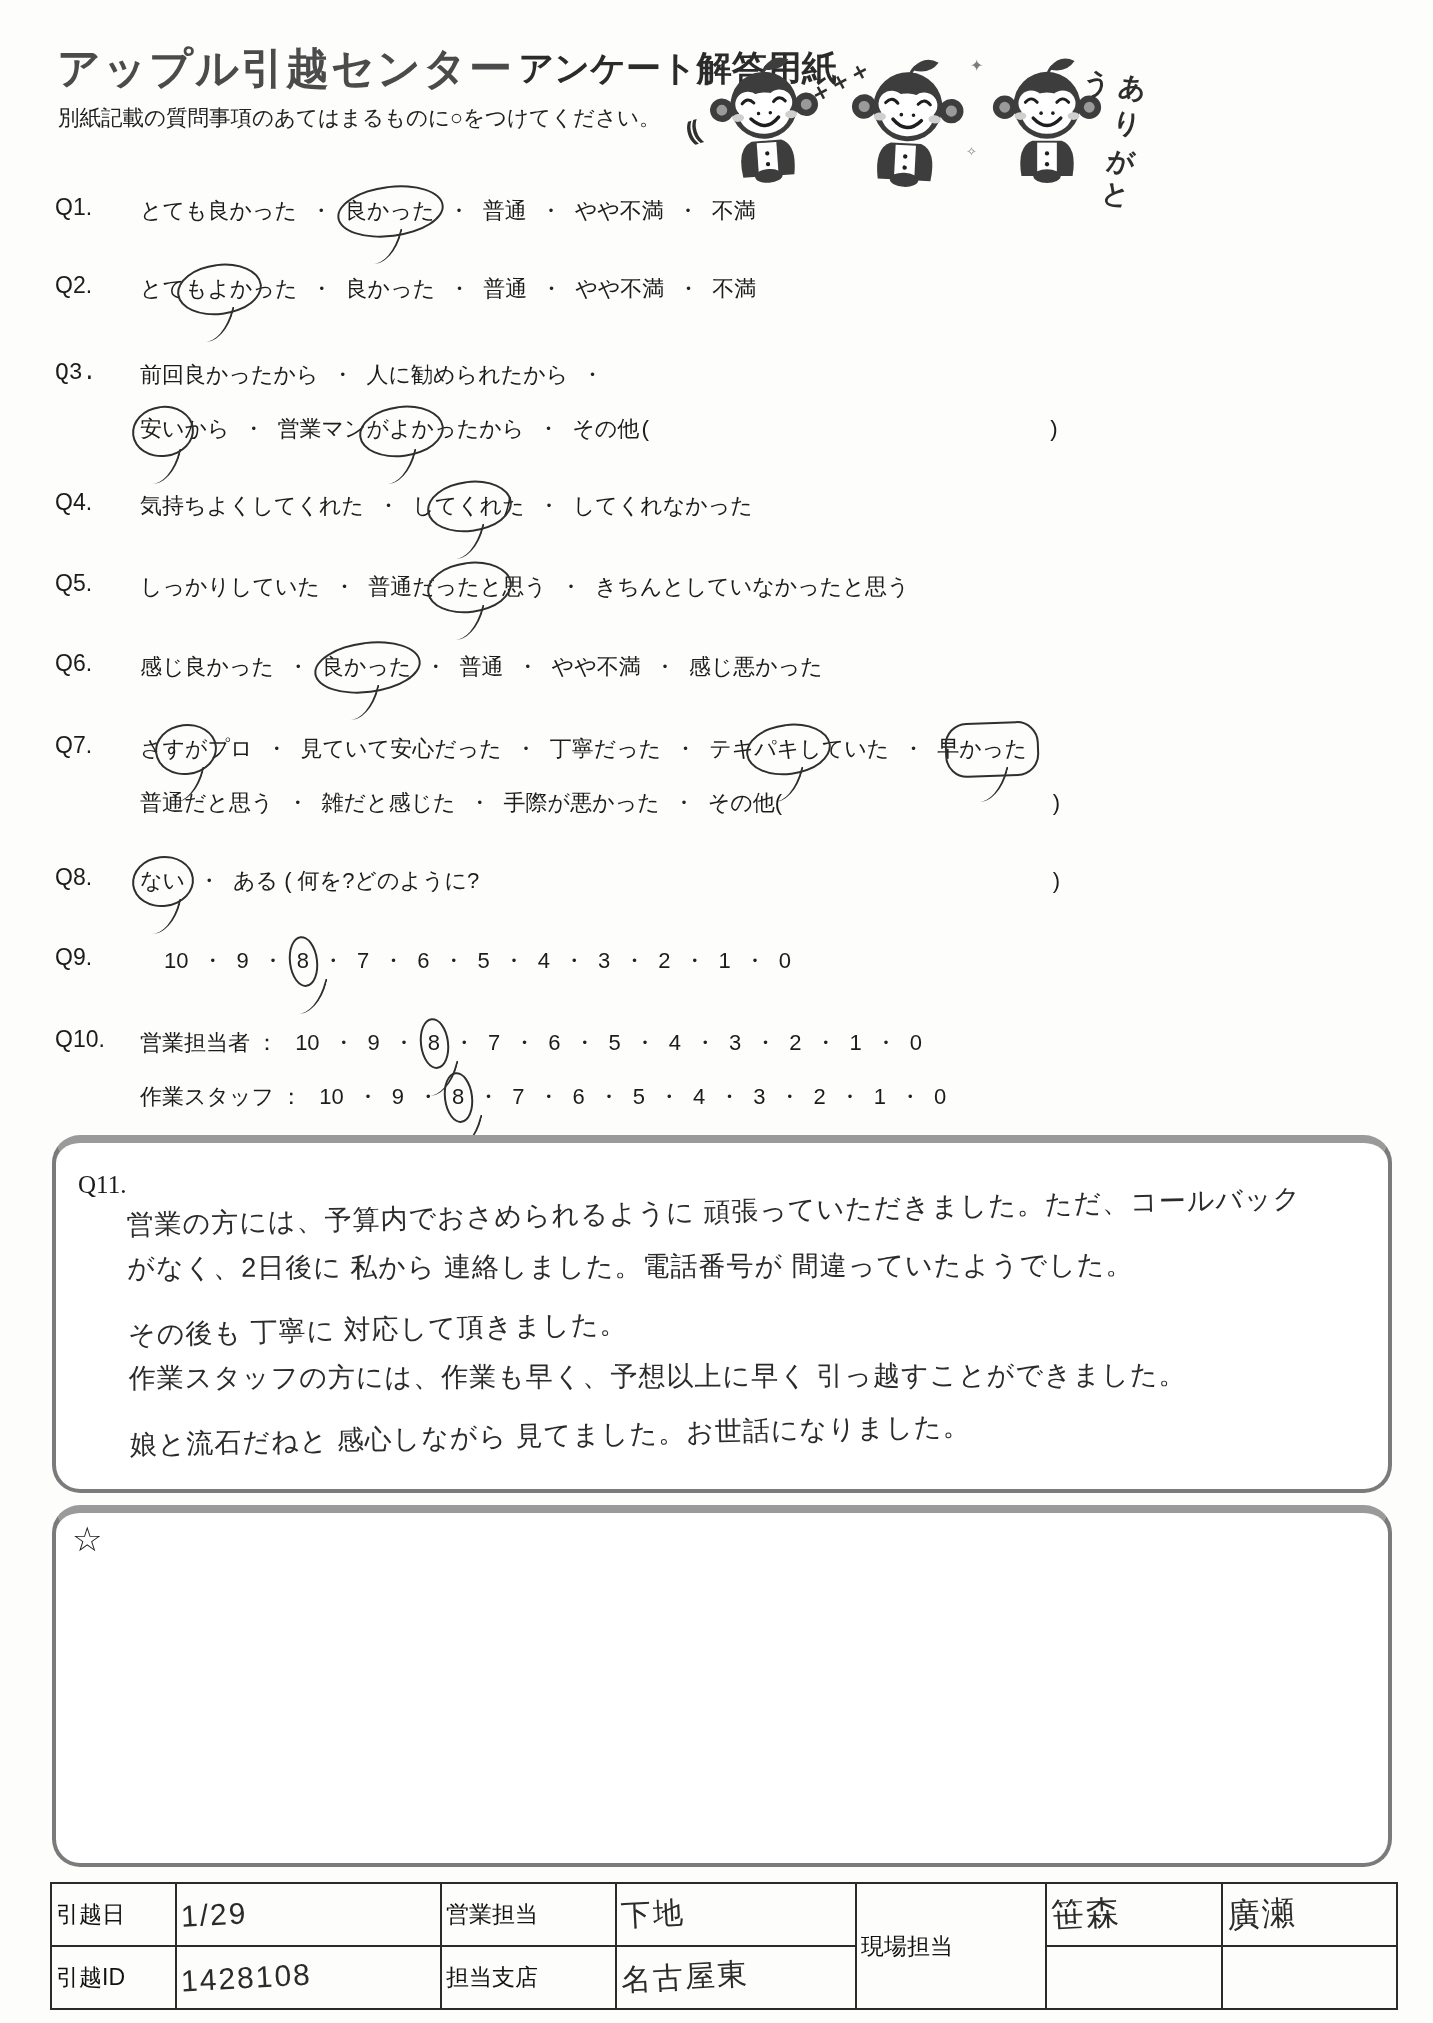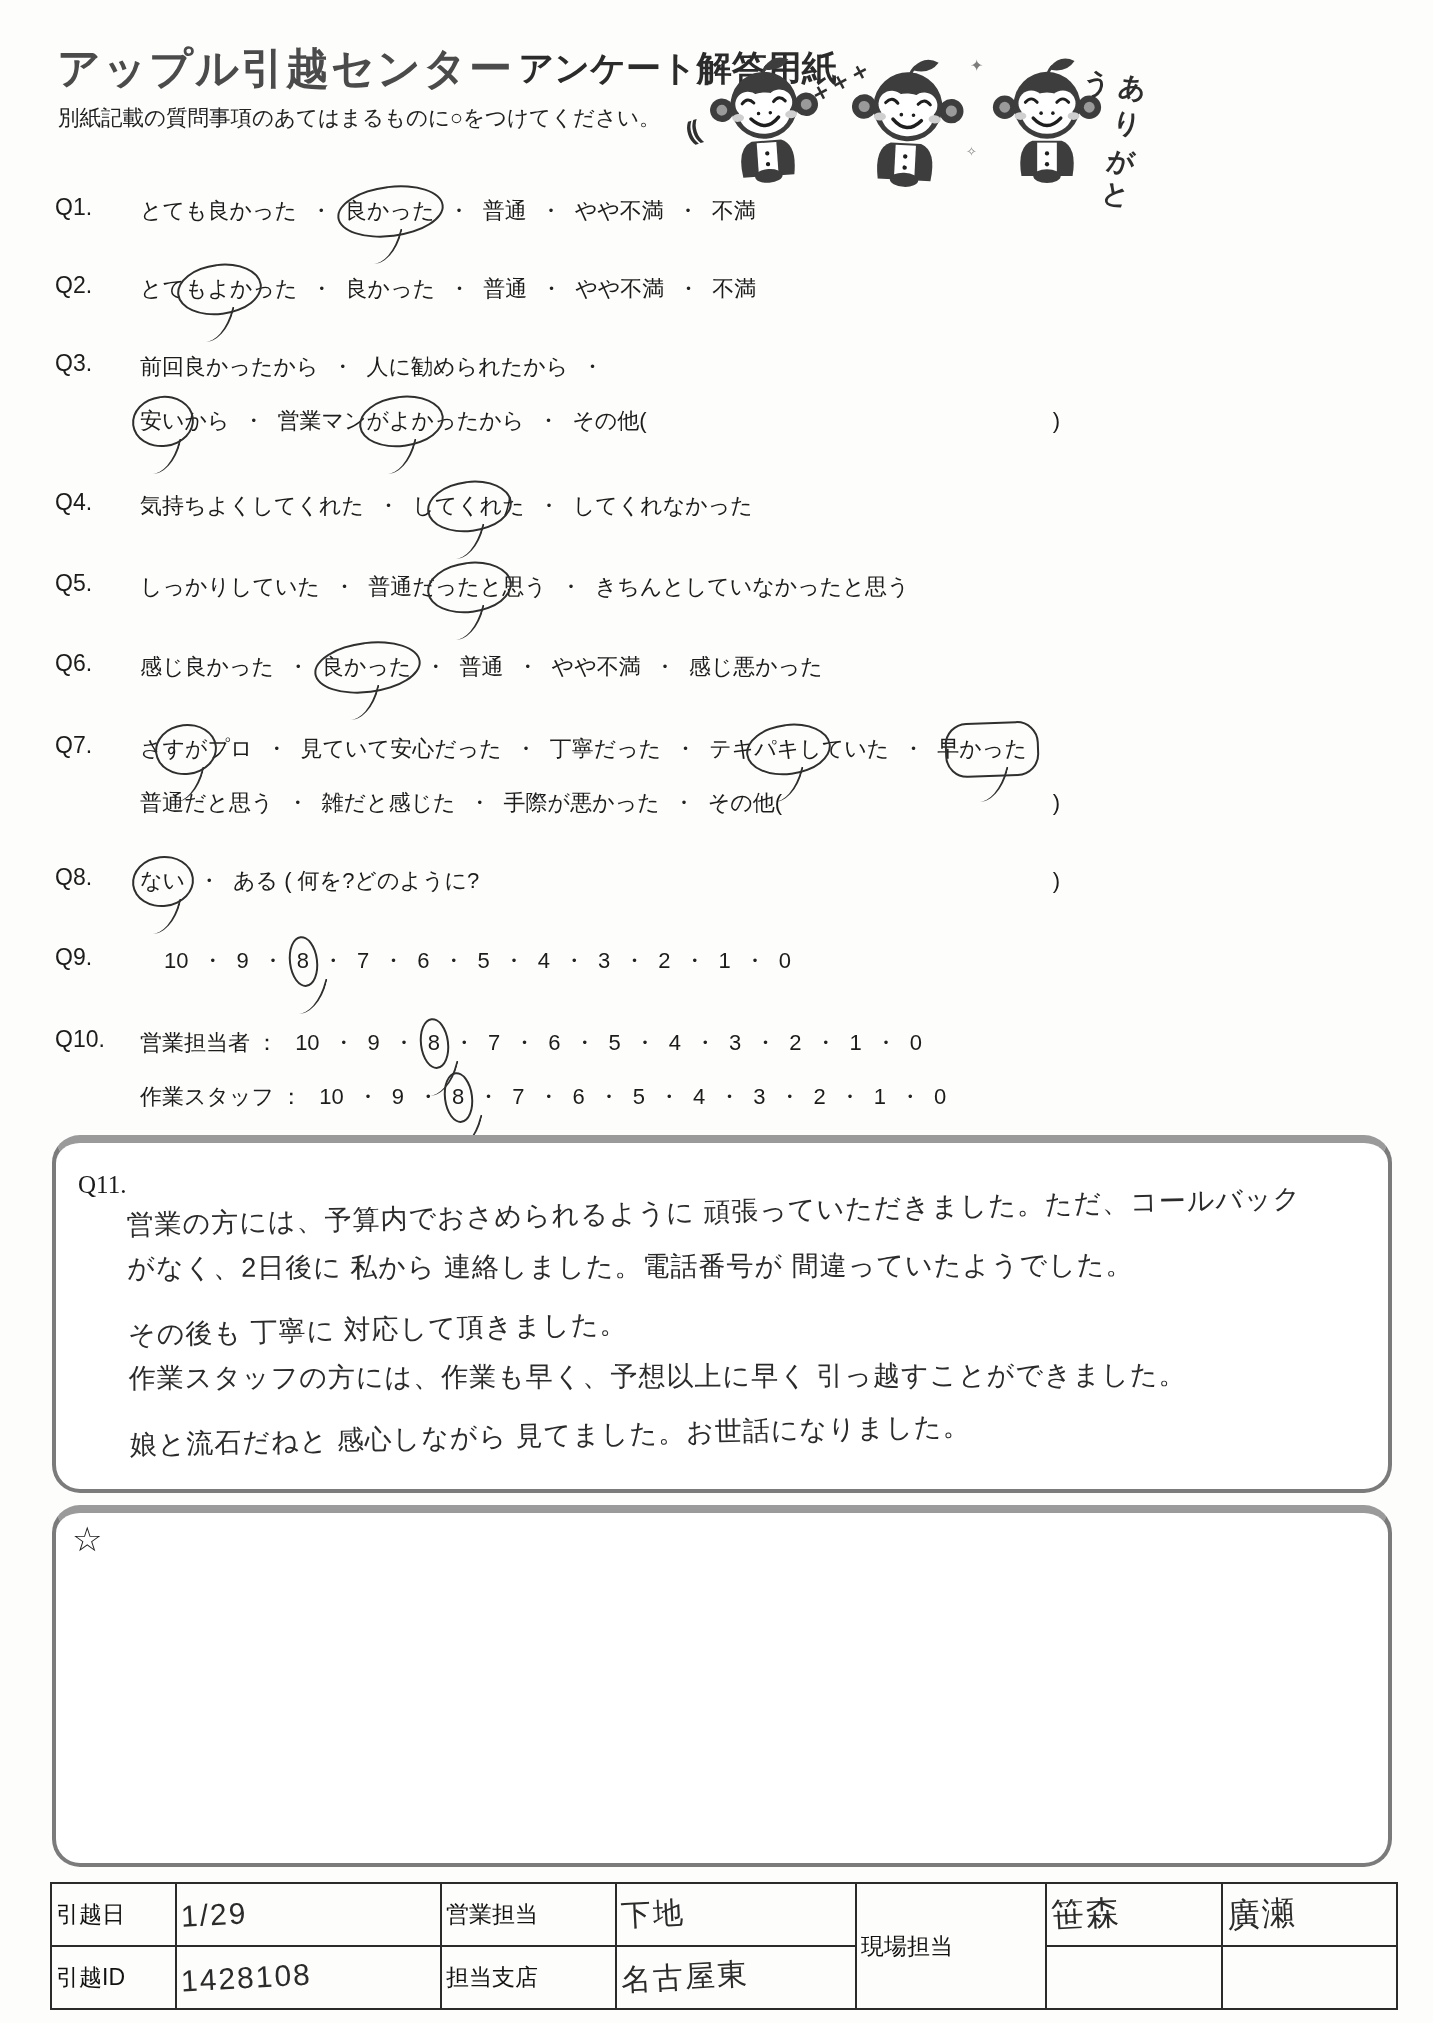--- a/index.html
+++ b/index.html
@@ -155,21 +155,21 @@
             <span class="opt">良かった</span>
             <span class="dot">・</span>
             <span class="opt">普通</span>
             <span class="dot">・</span>
             <span class="opt">やや不満</span>
             <span class="dot">・</span>
             <span class="opt">不満</span>
           </div>
         </div>
       </div>
-      <div class="q-row" style="top: 350px;">
+      <div class="q-row" style="top: 360px; font-family: Liberation Mono, monospace;">
         <span class="q-label">Q3.</span>
         <div class="q-lines">
           <div class="q-line">
             <span class="opt">前回良かったから</span>
             <span class="dot">・</span>
             <span class="opt">人に勧められたから</span>
             <span class="dot">・</span>
           </div>
           <div class="q-line">
             <span class="opt"><span class="circled">安い</span>から</span>

